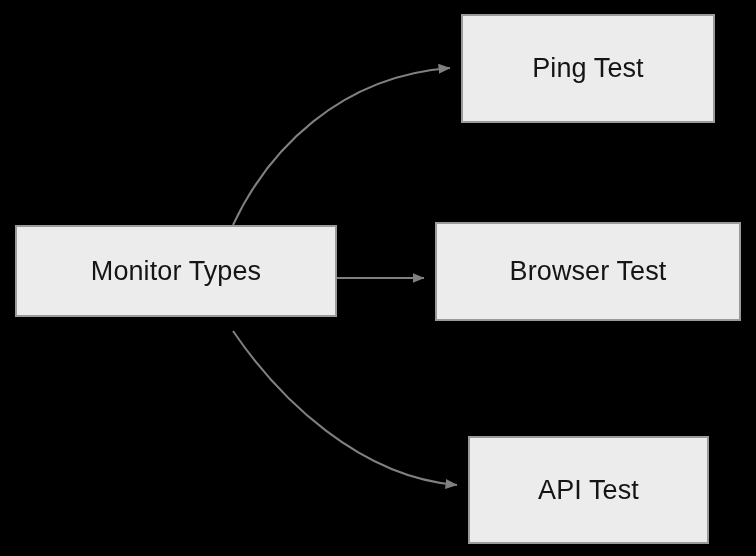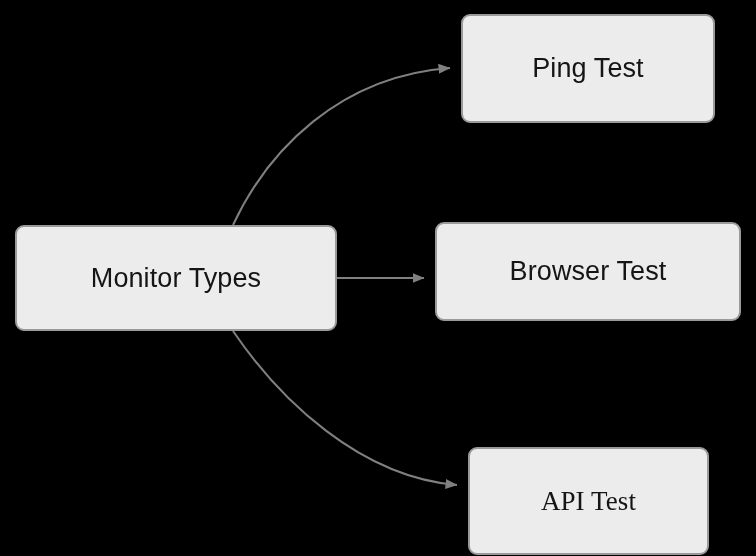--- a/index.html
+++ b/index.html
@@ -26,40 +26,40 @@
     top: 0;
     width: 756px;
     height: 556px;
     pointer-events: none;
   }
   .node {
     position: absolute;
     box-sizing: border-box;
     background: #ececec;
     border: 2px solid #9a9a9a;
-    border-radius: 9px;
+    border-radius: 0;
     display: flex;
     align-items: center;
     justify-content: center;
     z-index: 2;
   }
   .node-label {
     color: #151515;
     font-size: 27px;
     line-height: 1;
     font-weight: 400;
     letter-spacing: 0.1px;
     white-space: nowrap;
     text-align: center;
   }
   
-  #node-monitor-types { left: 15px;  top: 225px; width: 322px; height: 106px; }
+  #node-monitor-types { left: 15px;  top: 225px; width: 322px; height: 92px; }
   #node-ping-test     { left: 461px; top: 14px;  width: 254px; height: 109px; }
   #node-browser-test  { left: 435px; top: 222px; width: 306px; height: 99px; }
-  #node-api-test      { left: 468px; top: 447px; width: 241px; height: 108px; font-family: Liberation Serif, serif; }
+  #node-api-test      { left: 468px; top: 436px; width: 241px; height: 108px; }
 </style>
 </head>
 <body>
 
 <div id="diagram-canvas">
 
   <svg id="edge-layer" width="756" height="556" viewBox="0 0 756 556">
     <defs>
       <marker id="arrow-head" viewBox="0 0 12 10" refX="11.5" refY="5" markerWidth="12" markerHeight="10" markerUnits="userSpaceOnUse" orient="auto">
         <path d="M 0 0 L 12 5 L 0 10 z" fill="#808080"></path>

